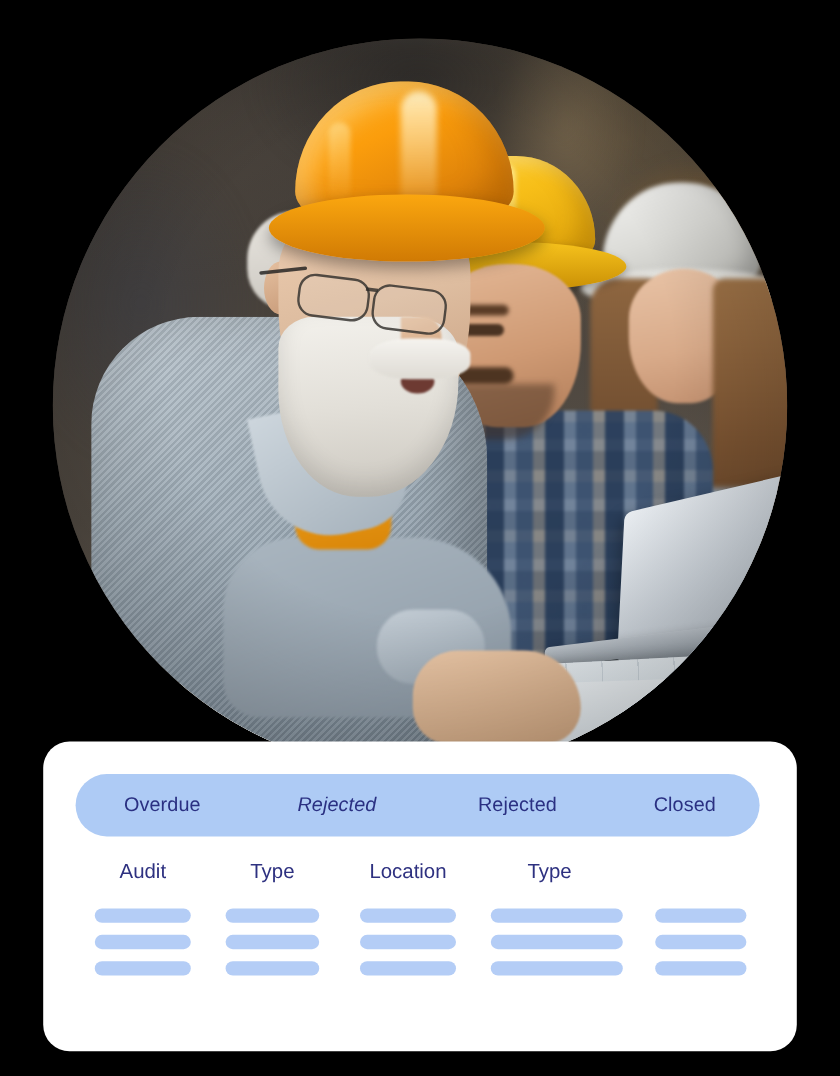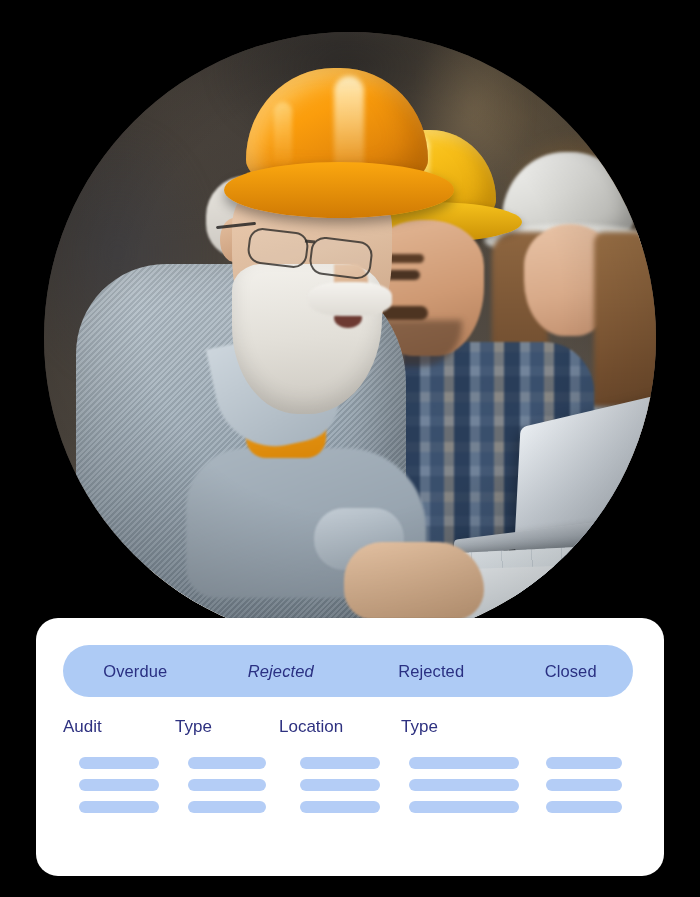--- a/index.html
+++ b/index.html
@@ -389,20 +389,21 @@
     width: 578px;
   }
 
   .th-row {
     display: flex;
     align-items: center;
     height: 30px;
   }
 
   .th {
+    text-align: center;
     font-size: 17px;
     color: #2e3180;
     white-space: nowrap;
   }
 
   .body-rows { margin-top: 15px; }
 
   .tr {
     display: flex;
     align-items: center;

